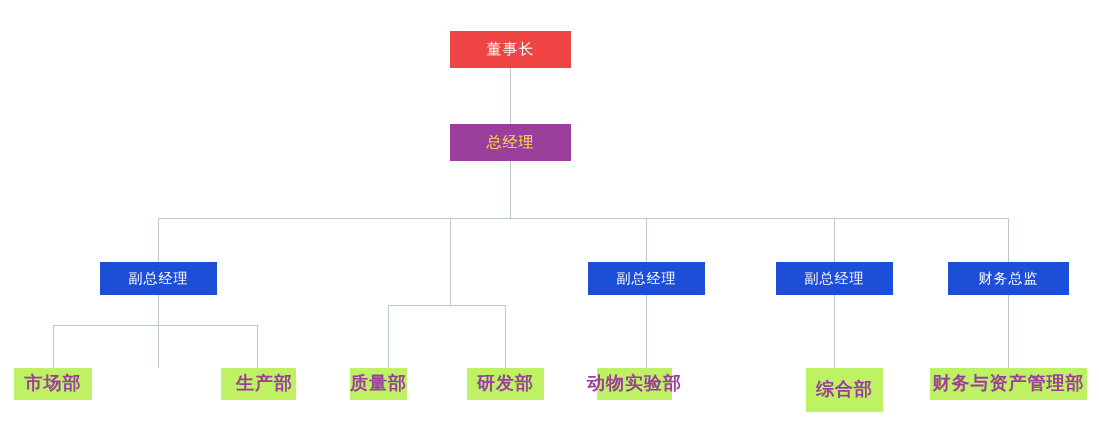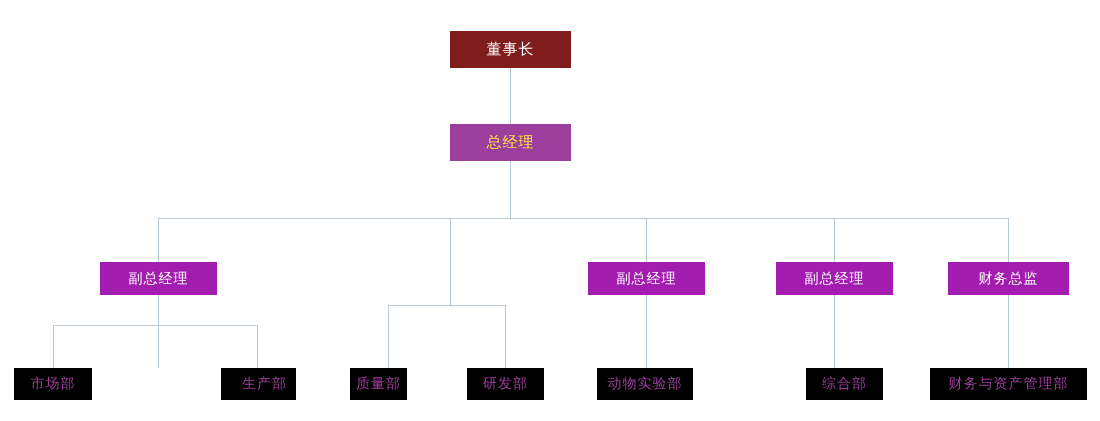--- a/index.html
+++ b/index.html
@@ -23,38 +23,39 @@
     display: flex;
     align-items: center;
     justify-content: center;
     text-align: center;
     white-space: nowrap;
     line-height: 1.1;
     letter-spacing: 1px;
     z-index: 2;
   }
   .node.lvl1 {
-    background: #7f1d1d;
+    background: #ef4444;
     color: #ffffff;
     font-size: 15px;
   }
   .node.lvl2 {
     background: #9c3f9c;
     color: #fde047;
     font-size: 15px;
   }
   .node.lvl3 {
-    background: #a21caf;
+    background: #1d4ed8;
     color: #ffffff;
     font-size: 14px;
   }
   .node.leaf {
-    background: #000000;
+    background: #bef264;
     color: #9b3f9b;
-    font-size: 14px;
+    font-size: 18px;
+    font-weight: bold;
   }
   .conn {
     position: absolute;
     background: #b9c8d2;
     z-index: 1;
   }
   .conn.v { width: 1px; }
   .conn.h { height: 1px; }
 </style>
 </head>
@@ -104,19 +105,19 @@
 
   <div class="node leaf" style="left:14px; top:368px; width:78px; height:32px;">市场部</div>
 
 
   <div class="node leaf" style="left:221px; top:368px; width:75px; height:32px;padding-left:12px;">生产部</div>
 
   <div class="node leaf" style="left:350px; top:368px; width:57px; height:32px;">质量部</div>
 
   <div class="node leaf" style="left:467px; top:368px; width:77px; height:32px;">研发部</div>
 
-  <div class="node leaf" style="left:597px; top:368px; width:96px; height:32px;">动物实验部</div>
+  <div class="node leaf" style="left:597px; top:368px; width:75px; height:32px;">动物实验部</div>
 
-  <div class="node leaf" style="left:806px; top:368px; width:77px; height:32px;">综合部</div>
+  <div class="node leaf" style="left:806px; top:368px; width:77px; height:44px;">综合部</div>
 
   <div class="node leaf" style="left:930px; top:368px; width:157px; height:32px;text-align:right;">财务与资产管理部</div>
 
 </div>
 
 </body></html>

